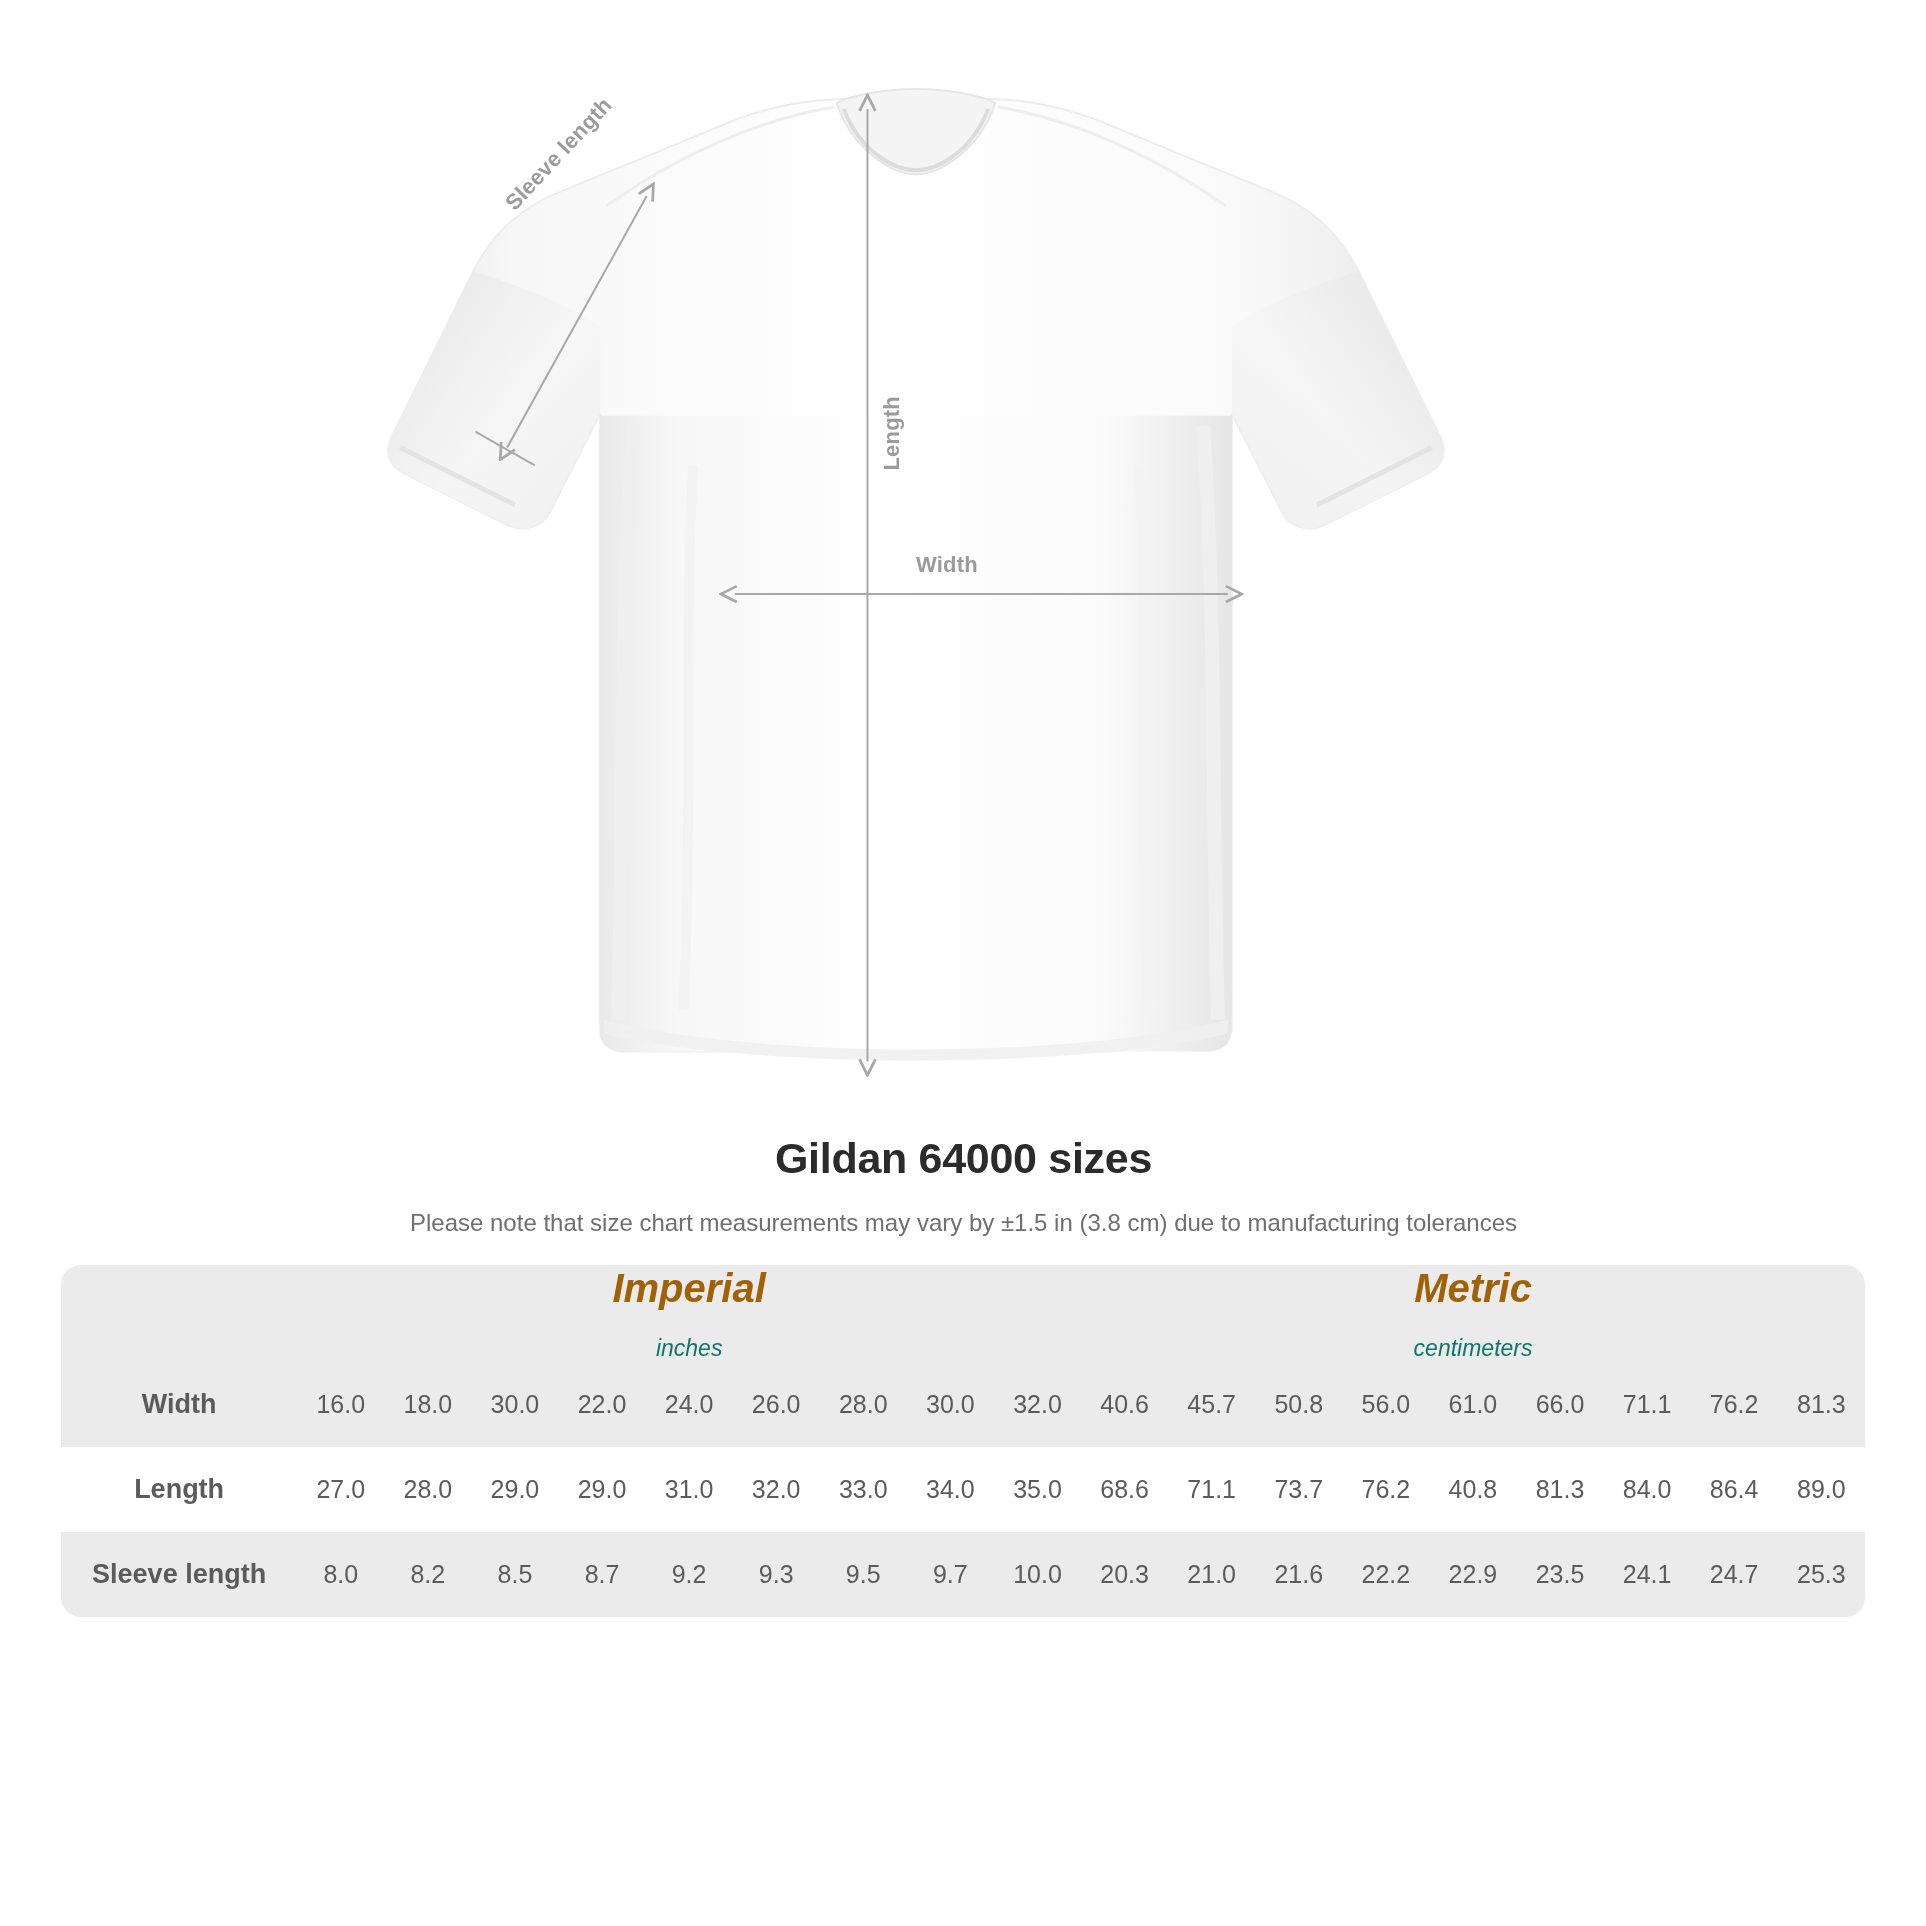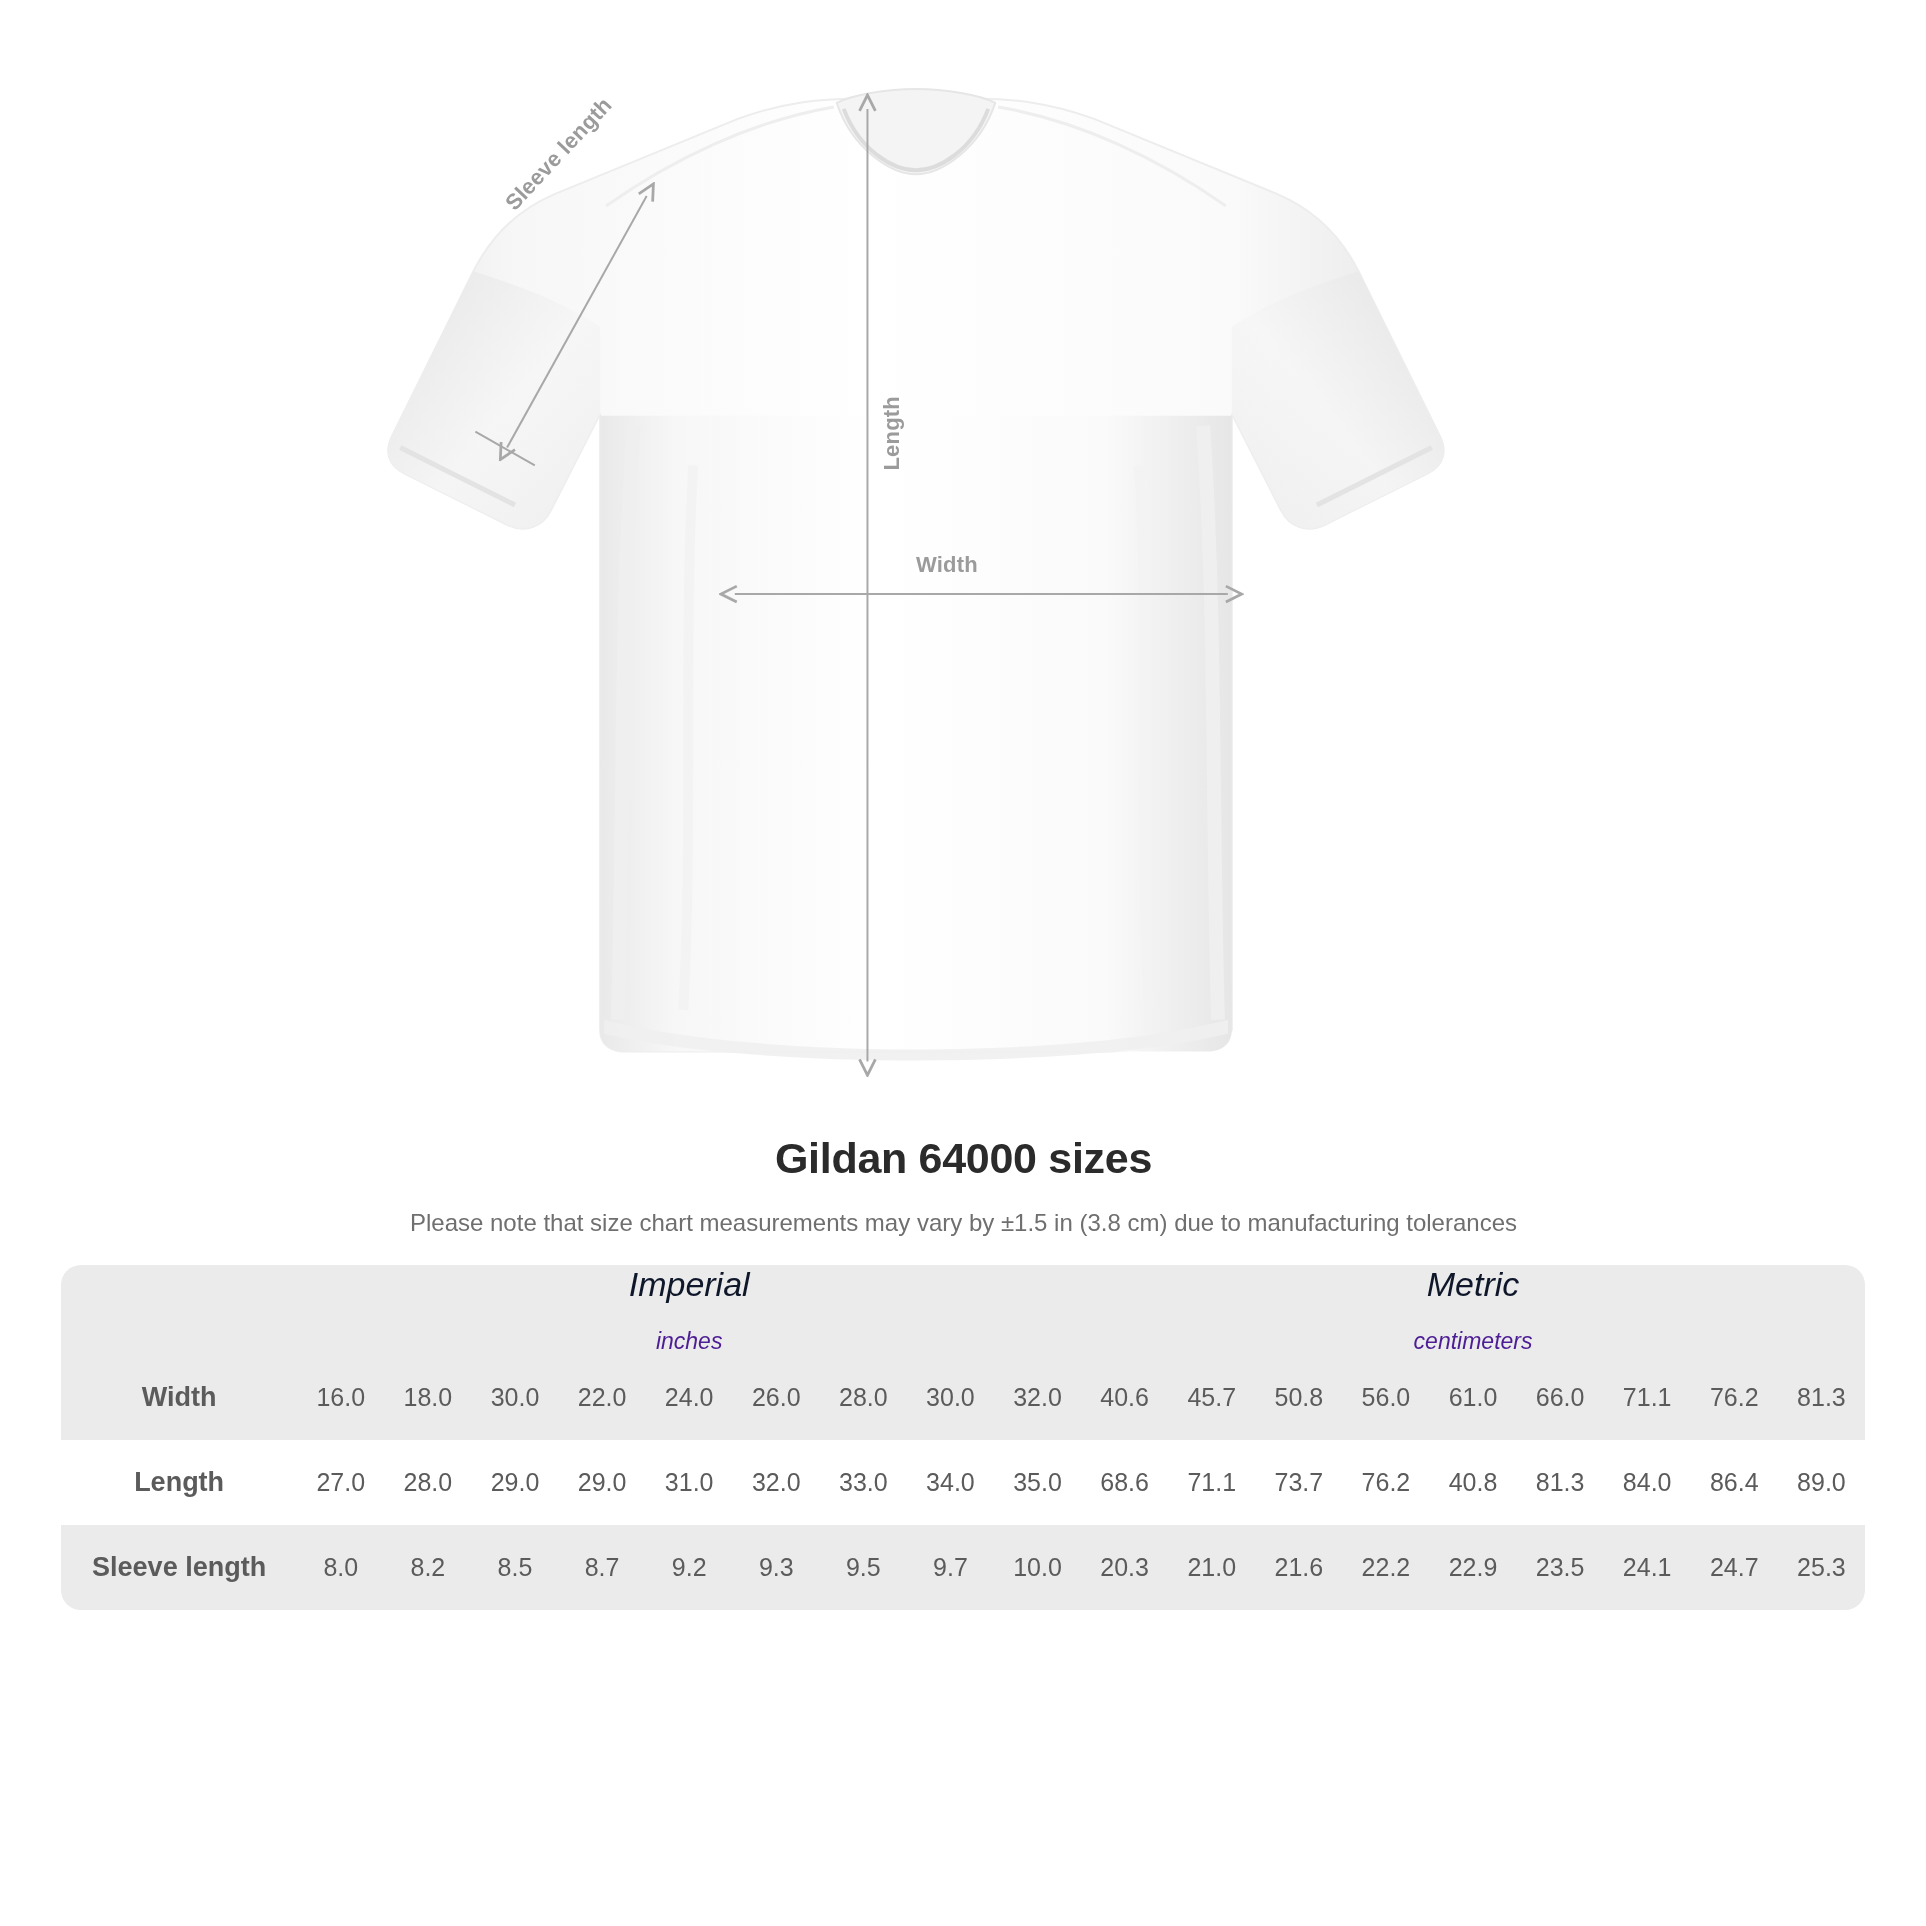--- a/index.html
+++ b/index.html
@@ -101,31 +101,31 @@
     height: 150px;
     background: #ebebeb;
   }
   .unit-row th:first-child {
     border-top-left-radius: 20px;
   }
   .unit-row th:last-child {
     border-top-right-radius: 20px;
   }
   .unit-name {
-    font-size: 34px;
+    font-size: 40px;
     font-style: italic;
-    font-weight: normal;
-    color: #0f172a;
+    font-weight: bold;
+    color: #a16207;
     display: block;
     line-height: 1.15;
   }
   .unit-sub {
     font-size: 23px;
     font-style: italic;
-    color: #4c1d95;
+    color: #0f766e;
     display: block;
     margin-top: 24px;
   }
 
   .head-row td {
     background: #ffffff;
     font-weight: bold;
     color: #6a6a6a;
     font-size: 26px;
     height: 91px;

